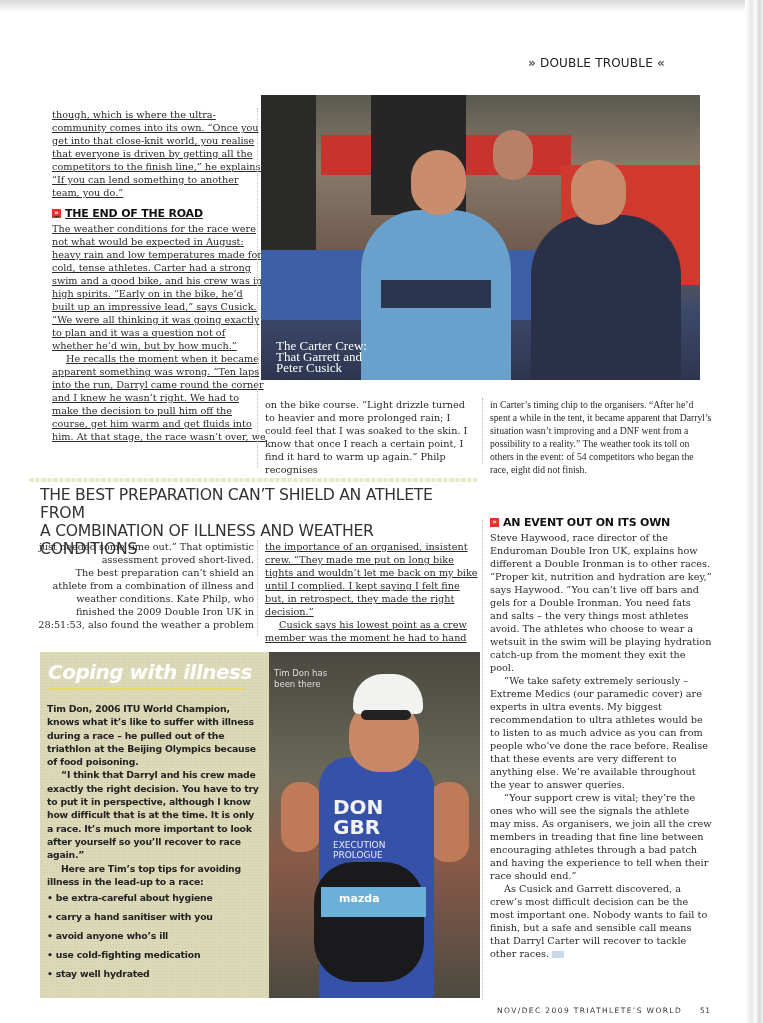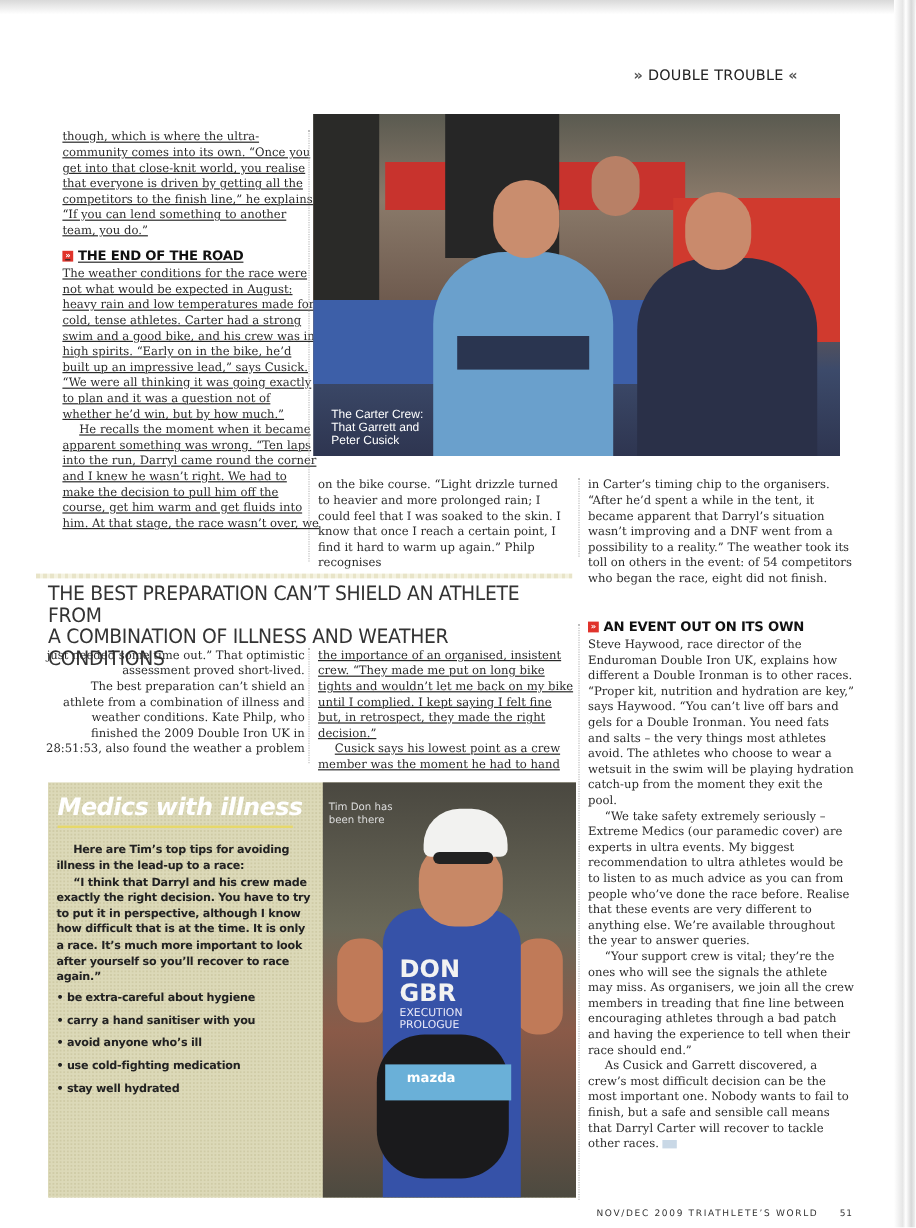--- a/index.html
+++ b/index.html
@@ -34,21 +34,21 @@
   .photo-crew .man1 { position: absolute; left: 100px; top: 115px; width: 150px; height: 175px;
     border-radius: 60px 60px 0 0; background: #6aa0cc; }
   .photo-crew .man1 .band { position: absolute; left: 20px; top: 70px; width: 110px; height: 28px; background: #2a3550; }
   .photo-crew .head1 { position: absolute; left: 150px; top: 55px; width: 55px; height: 65px; border-radius: 28px; background: #c98d6e; }
   .photo-crew .man2 { position: absolute; left: 270px; top: 120px; width: 150px; height: 170px;
     border-radius: 60px 60px 0 0; background: #2a3048; }
   .photo-crew .head2 { position: absolute; left: 310px; top: 65px; width: 55px; height: 65px; border-radius: 28px; background: #c98a6c; }
   .photo-crew .head3 { position: absolute; left: 232px; top: 35px; width: 40px; height: 50px; border-radius: 20px; background: #b88066; }
   .photo-crew .dark-left { position: absolute; left: 0; top: 0; width: 55px; height: 155px; background: #2a2a28; }
   .photo-crew .dark-back { position: absolute; left: 110px; top: 0; width: 95px; height: 120px; background: #262626; }
-  .caption { position: absolute; font-family: Liberation Sans, sans-serif; font-size: 10px; line-height: 11px; color: #ffffff; }
+  .caption { position: absolute; font-family: Liberation Serif, serif; font-size: 13px; line-height: 11px; color: #ffffff; }
 
   .pullquote { position: absolute; left: 40px; top: 486px; width: 430px; font-family: "DejaVu Sans", sans-serif;
     font-size: 16.5px; line-height: 18px; color: #333; letter-spacing: -0.3px; transform: scaleX(0.95); transform-origin: left; }
   .pq-rule { position: absolute; left: 30px; top: 478px; width: 447px; height: 4px;
     background: repeating-linear-gradient(90deg, #e8e4c8 0 3px, #f4f2e0 3px 6px); }
 
   .box { position: absolute; left: 40px; top: 652px; width: 440px; height: 346px; background: #dcd9b8;
     background-image: radial-gradient(#cfcba6 1px, transparent 1px); background-size: 3px 3px; }
   .box-title { position: absolute; left: 8px; top: 8px; font-family: "DejaVu Sans", sans-serif; font-weight: bold;
     font-style: italic; font-size: 20px; color: #ffffff; letter-spacing: -0.5px; }
@@ -124,21 +124,21 @@
     <div>Peter Cusick</div>
   </div>
 </div>
 
 <div class="col" style="left:265px; top:398px; width:212px;">
   <p>on the bike course. “Light drizzle turned to heavier and more prolonged rain; I could feel that I was soaked to the skin. I know that once I reach a certain point, I find it hard to warm up again.” Philp recognises</p>
 </div>
 
 <div class="rule-v" style="left:482px; top:398px; height:66px;"></div>
 
-<div class="col" style="left:490px; top:398px; width:222px;">
+<div class="col" style="left:490px; top:398px; width:222px;font-family:Liberation Serif, serif;">
   <p>in Carter’s timing chip to the organisers. “After he’d spent a while in the tent, it became apparent that Darryl’s situation wasn’t improving and a DNF went from a possibility to a reality.” The weather took its toll on others in the event: of 54 competitors who began the race, eight did not finish.</p>
 </div>
 
 <div class="pq-rule"></div>
 <div class="pullquote">
   <div>THE BEST PREPARATION CAN’T SHIELD AN ATHLETE FROM</div>
   <div>A COMBINATION OF ILLNESS AND WEATHER CONDITIONS</div>
 </div>
 
 <div class="col" style="left:36px; top:540px; width:218px;text-align:right;">
@@ -160,25 +160,26 @@
     <span class="marker">»</span>
     <span>AN EVENT OUT ON ITS OWN</span>
   </div>
   <p>Steve Haywood, race director of the Enduroman Double Iron UK, explains how different a Double Ironman is to other races. “Proper kit, nutrition and hydration are key,” says Haywood. “You can’t live off bars and gels for a Double Ironman. You need fats and salts – the very things most athletes avoid. The athletes who choose to wear a wetsuit in the swim will be playing hydration catch-up from the moment they exit the pool.</p>
   <p class="indent">“We take safety extremely seriously – Extreme Medics (our paramedic cover) are experts in ultra events. My biggest recommendation to ultra athletes would be to listen to as much advice as you can from people who’ve done the race before. Realise that these events are very different to anything else. We’re available throughout the year to answer queries.</p>
   <p class="indent">“Your support crew is vital; they’re the ones who will see the signals the athlete may miss. As organisers, we join all the crew members in treading that fine line between encouraging athletes through a bad patch and having the experience to tell when their race should end.”</p>
   <p class="indent"><span>As Cusick and Garrett discovered, a crew’s most difficult decision can be the most important one. Nobody wants to fail to finish, but a safe and sensible call means that Darryl Carter will recover to tackle other races.</span><span class="end-mark"></span></p>
 </div>
 
 <div class="box">
-  <div class="box-title">Medics with illness</div>
+  <div class="box-title">Coping with illness</div>
   <div class="box-title-rule"></div>
   <div class="box-body">
+    <p>Tim Don, 2006 ITU World Champion, knows what it’s like to suffer with illness during a race – he pulled out of the triathlon at the Beijing Olympics because of food poisoning.</p>
+    <p class="indent">“I think that Darryl and his crew made exactly the right decision. You have to try to put it in perspective, although I know how difficult that is at the time. It is only a race. It’s much more important to look after yourself so you’ll recover to race again.”</p>
     <p class="indent">Here are Tim’s top tips for avoiding illness in the lead-up to a race:</p>
-    <p class="indent">“I think that Darryl and his crew made exactly the right decision. You have to try to put it in perspective, although I know how difficult that is at the time. It is only a race. It’s much more important to look after yourself so you’ll recover to race again.”</p>
     <ul class="tips">
       <li>be extra-careful about hygiene</li>
       <li>carry a hand sanitiser with you</li>
       <li>avoid anyone who’s ill</li>
       <li>use cold-fighting medication</li>
       <li>stay well hydrated</li>
     </ul>
   </div>
 </div>
 

